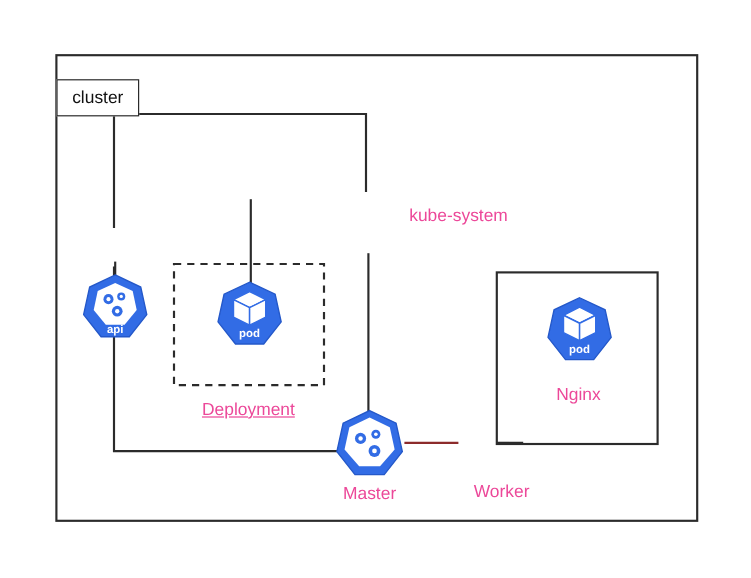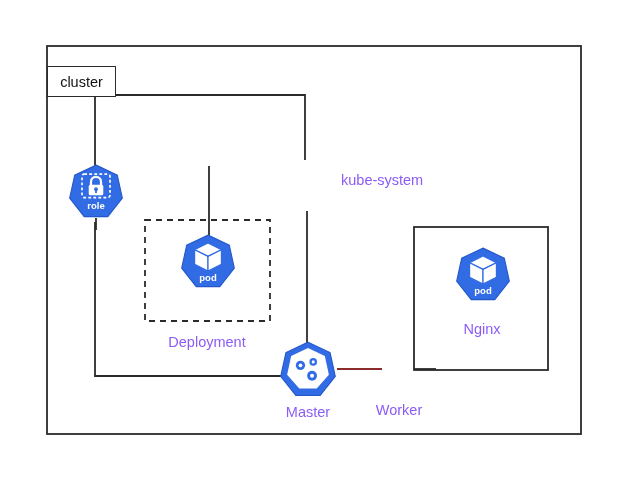--- a/index.html
+++ b/index.html
@@ -38,21 +38,21 @@
   .k8s {
     position: absolute;
   }
   .k8s svg {
     display: block;
     overflow: visible;
   }
   .caption {
     position: absolute;
     font-size: 14.5px;
-    color: #8b5cf6;
+    color: #ec4899;
     white-space: nowrap;
     text-align: center;
   }
   .caption.centered {
     transform: translateX(-50%);
   }
 </style>
 </head>
 <body>
 
@@ -78,51 +78,55 @@
     <rect x="414" y="227" width="134" height="143" fill="none" stroke="#2b2b2b" stroke-width="1.8"></rect>
 
     <rect x="145" y="220" width="125" height="101" fill="none" stroke="#2b2b2b" stroke-width="1.8" stroke-dasharray="6 5"></rect>
   </svg>
 
   <div class="label-box" style="left:47px; top:46px; width:69px; height:31px;margin-top:20px;">
     <span>cluster</span>
   </div>
 
 
-  <div class="k8s" style="left:68px; top:164px; width:56px; height:56px;">
-    <svg viewBox="0 0 100 100" width="56" height="56">
-      <polygon points="50,2 88,20 97,61 71,94 29,94 3,61 12,20" fill="#326ce5" stroke="#2458c9" stroke-width="2"></polygon>
-      <rect x="25" y="18" width="50" height="42" rx="4" fill="none" stroke="#ffffff" stroke-width="3" stroke-dasharray="5 4"></rect>
-      <path d="M41 38 L41 32 a9 9 0 0 1 18 0 L59 38" fill="none" stroke="#ffffff" stroke-width="4"></path>
-      <rect x="37" y="37" width="26" height="19" rx="3" fill="#ffffff"></rect>
-      <circle cx="50" cy="45" r="3.4" fill="#326ce5"></circle>
-      <rect x="48.4" y="45" width="3.2" height="7" fill="#326ce5"></rect>
-      <text x="50" y="80" text-anchor="middle" fill="#ffffff" font-family="Liberation Sans, sans-serif" font-size="17" font-weight="bold">role</text>
-    </svg>
-  </div>
 
   <div class="caption" style="left:341px; top:172px;">
     <span>kube-system</span>
   </div>
 
+  <div class="k8s" style="left:68px; top:228px; width:56px; height:56px;">
+    <svg viewBox="0 0 100 100" width="56" height="56">
+      <polygon points="50,2 88,20 97,61 71,94 29,94 3,61 12,20" fill="#326ce5" stroke="#2458c9" stroke-width="2"></polygon>
+      <polygon points="50,14 76,26 82,54 64,76 36,76 18,54 24,26" fill="#ffffff"></polygon>
+      <g fill="#326ce5">
+        <circle cx="40" cy="38" r="7.5"></circle>
+        <circle cx="40" cy="38" r="3" fill="#ffffff"></circle>
+        <circle cx="59" cy="34" r="6"></circle>
+        <circle cx="59" cy="34" r="2.4" fill="#ffffff"></circle>
+        <circle cx="53" cy="56" r="8"></circle>
+        <circle cx="53" cy="56" r="3.2" fill="#ffffff"></circle>
+      </g>
+      <text x="50" y="88" text-anchor="middle" fill="#ffffff" font-family="Liberation Sans, sans-serif" font-size="17" font-weight="bold">api</text>
+    </svg>
+  </div>
 
   <div class="k8s" style="left:180px; top:234px; width:56px; height:56px;">
     <svg viewBox="0 0 100 100" width="56" height="56">
       <polygon points="50,2 88,20 97,61 71,94 29,94 3,61 12,20" fill="#326ce5" stroke="#2458c9" stroke-width="2"></polygon>
       <g fill="#ffffff" stroke="#326ce5" stroke-width="2.2" stroke-linejoin="round">
         <polygon points="50,16 74,28 50,40 26,28"></polygon>
         <polygon points="26,28 50,40 50,66 26,54"></polygon>
         <polygon points="74,28 74,54 50,66 50,40"></polygon>
       </g>
       <text x="50" y="84" text-anchor="middle" fill="#ffffff" font-family="Liberation Sans, sans-serif" font-size="17" font-weight="bold">pod</text>
     </svg>
   </div>
 
 
-  <div class="caption centered" style="left:207px; top:334px;">
+  <div class="caption centered" style="left:207px; top:334px;text-decoration:underline;">
     <span>Deployment</span>
   </div>
 
   <div class="k8s" style="left:455px; top:247px; width:56px; height:56px;">
     <svg viewBox="0 0 100 100" width="56" height="56">
       <polygon points="50,2 88,20 97,61 71,94 29,94 3,61 12,20" fill="#326ce5" stroke="#2458c9" stroke-width="2"></polygon>
       <g fill="#ffffff" stroke="#326ce5" stroke-width="2.2" stroke-linejoin="round">
         <polygon points="50,16 74,28 50,40 26,28"></polygon>
         <polygon points="26,28 50,40 50,66 26,54"></polygon>
         <polygon points="74,28 74,54 50,66 50,40"></polygon>
@@ -146,17 +150,17 @@
         <circle cx="59" cy="36" r="2.6" fill="#ffffff"></circle>
         <circle cx="57" cy="60" r="8.5"></circle>
         <circle cx="57" cy="60" r="3.4" fill="#ffffff"></circle>
       </g>
     </svg>
   </div>
   <div class="caption centered" style="left:308px; top:404px;">
     <span>Master</span>
   </div>
 
-  <div class="caption centered" style="left:399px; top:402px;">
+  <div class="caption centered" style="left:418px; top:402px;">
     <span>Worker</span>
   </div>
 
 </div>
 
 </body></html>

